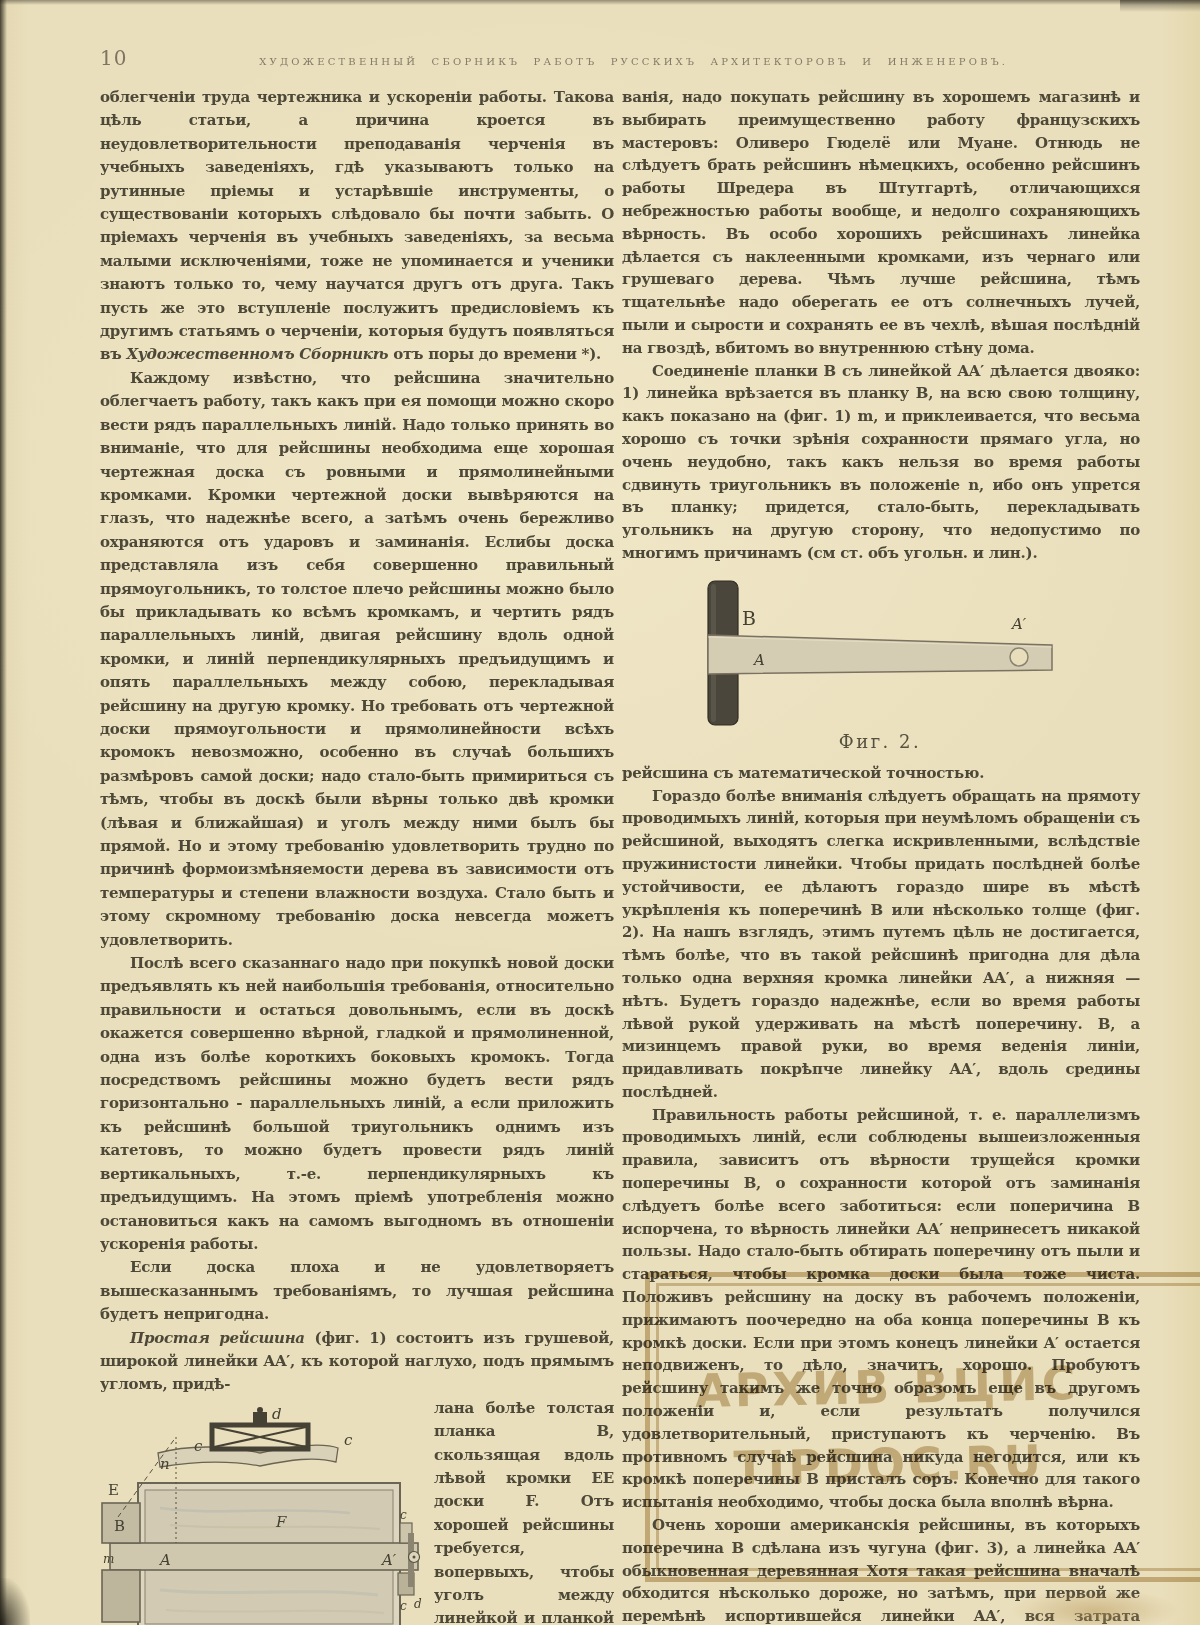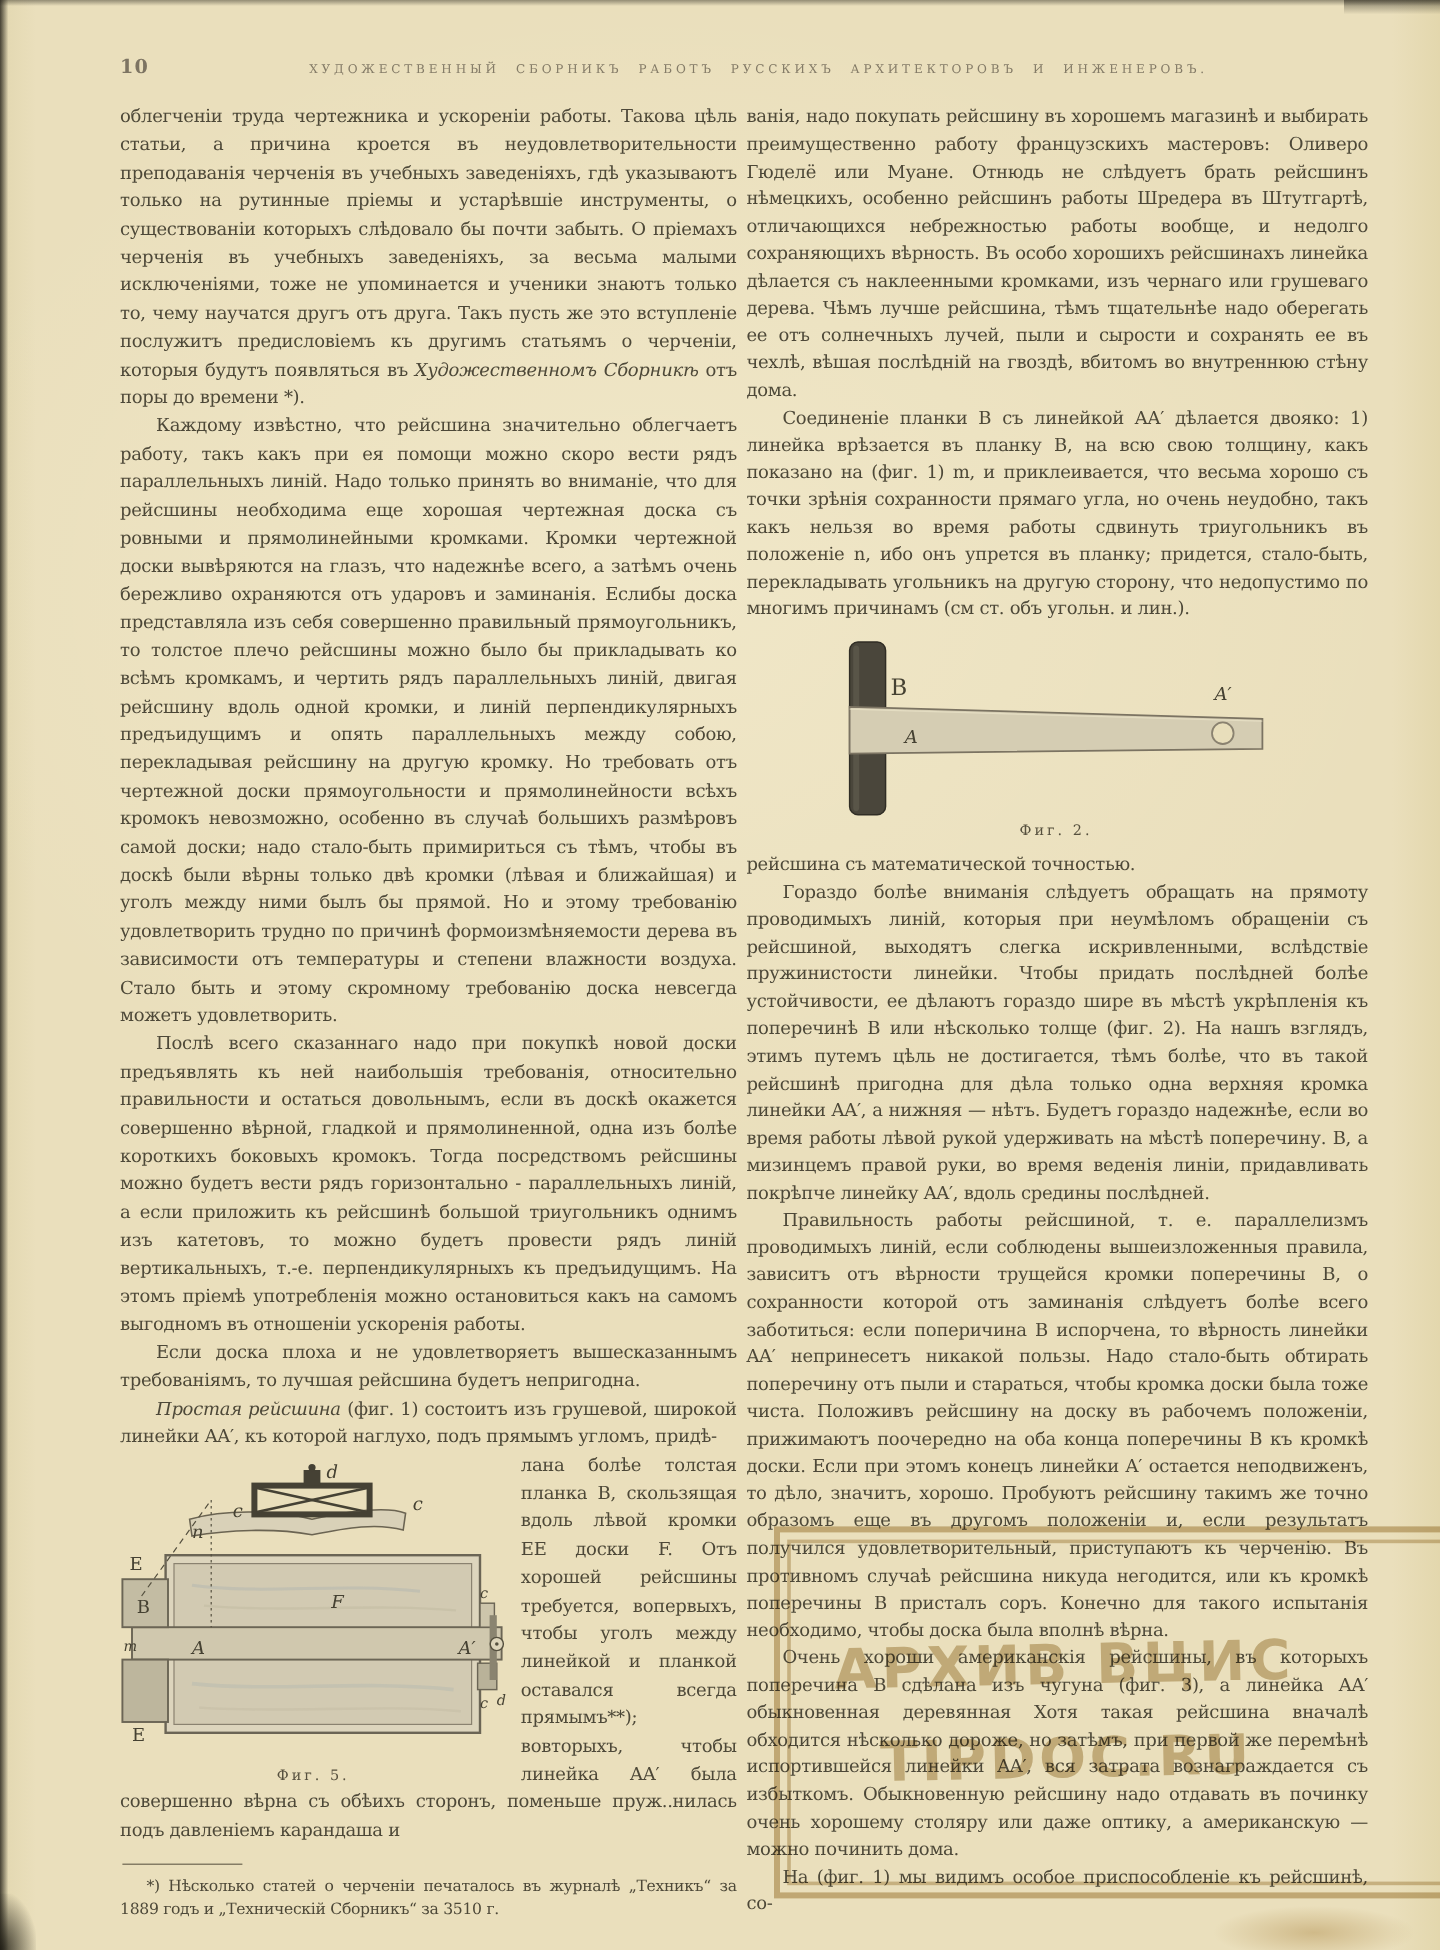--- a/index.html
+++ b/index.html
@@ -15,38 +15,38 @@
   .edge-left{position:absolute;left:0;top:0;width:7px;height:100%;
     background:linear-gradient(90deg, rgba(43,40,30,0.85), rgba(43,40,30,0));}
   .edge-top{position:absolute;left:0;top:0;width:100%;height:5px;
     background:linear-gradient(180deg, rgba(43,40,30,0.45), rgba(43,40,30,0));}
   .corner-bl{position:absolute;left:0;top:1578px;width:30px;height:47px;
     background:radial-gradient(ellipse at 0% 100%, rgba(30,28,20,0.9), rgba(30,28,20,0) 75%);}
   .corner-tr{position:absolute;right:0;top:0;width:80px;height:12px;
     background:linear-gradient(180deg, rgba(30,28,20,0.5), rgba(30,28,20,0));}
 
   .header{position:absolute;left:100px;top:46px;width:1040px;display:flex;align-items:baseline;}
-  .pageno{font-size:16px;color:#7d7462;letter-spacing:1px;font-weight:bold;}
+  .pageno{font-size:20px;color:#7d7462;letter-spacing:1px;}
   .runtitle{flex:1;text-align:center;font-size:10px;color:#847b67;
     letter-spacing:3.2px;word-spacing:7px;white-space:nowrap;}
 
   .col{position:absolute;top:86px;color:#4d4838;}
   .col-left{left:100px;width:514px;}
   .col-right{left:622px;width:518px;}
   .col p{margin:0;text-align:justify;text-indent:30px;
-    font-size:15px;line-height:23.4px;letter-spacing:-0.25px;}
+    font-size:15px;line-height:23.4px;letter-spacing:-0.25px;font-weight:bold;}
   .col-right p{line-height:22.8px;}
   .col p.noindent{text-indent:0;}
   em{font-style:italic;}
 
   .figwrap{overflow:hidden;}
   figure{margin:0;}
   .fig1{float:left;width:322px;margin:8px 12px 0 0;}
   .fig1 svg{display:block;width:322px;height:246px;}
-  figcaption{text-align:center;font-size:12px;letter-spacing:2.5px;color:#56503e;margin-top:8px;}
+  figcaption{text-align:center;font-size:18px;letter-spacing:2.5px;color:#56503e;margin-top:8px;}
   .fig2{margin:14px 0 10px 56px;width:404px;}
   .fig2 svg{display:block;width:404px;height:150px;}
   .fig2 figcaption{margin-top:2px;}
 
   .fnrule{width:100px;border-top:1.5px solid #6d6450;margin:16px 0 10px 2px;}
   .footnote{font-size:13px !important;line-height:18.8px !important;text-indent:22px !important;}
 
   svg text{font-family:"DejaVu Serif",serif;fill:#454132;}
   .svglbl{font-size:15px;font-style:italic;}
   .svglbl-sm{font-size:12px;font-style:italic;}

